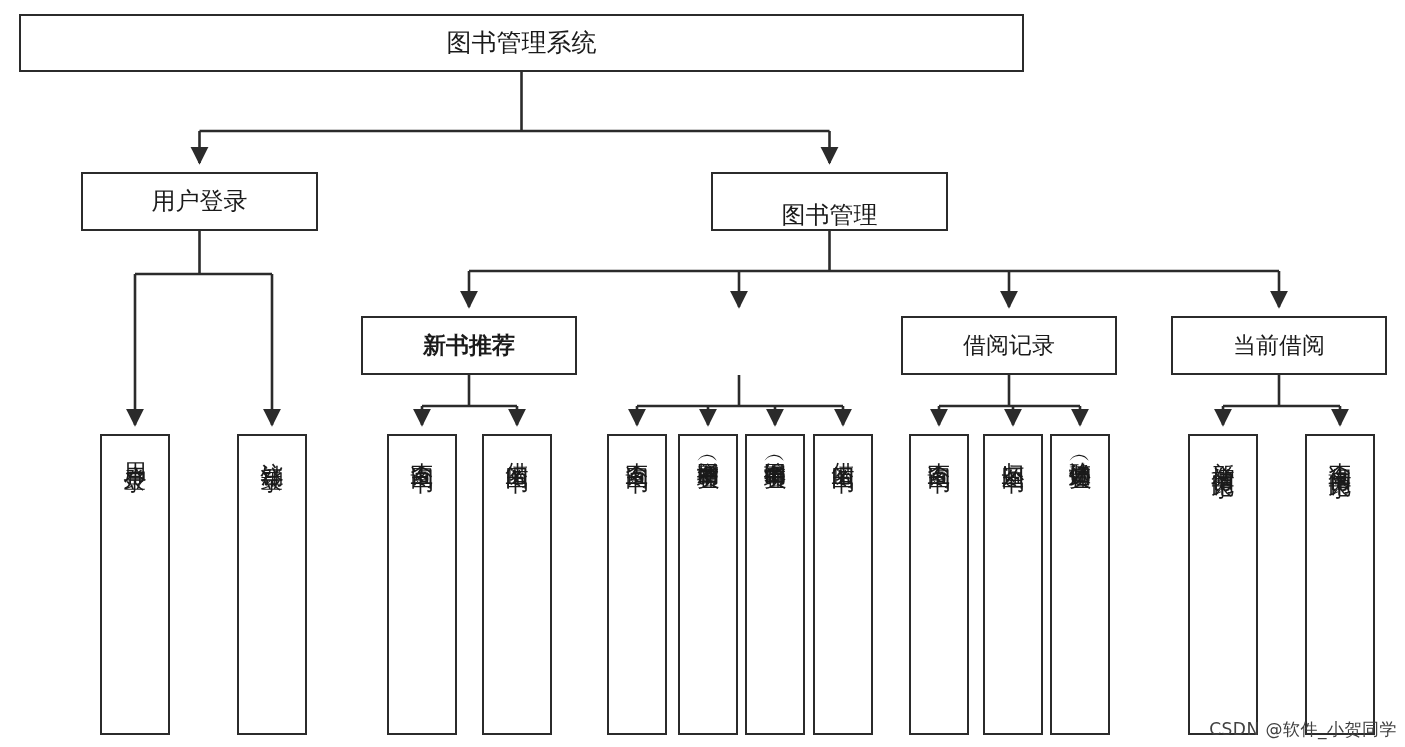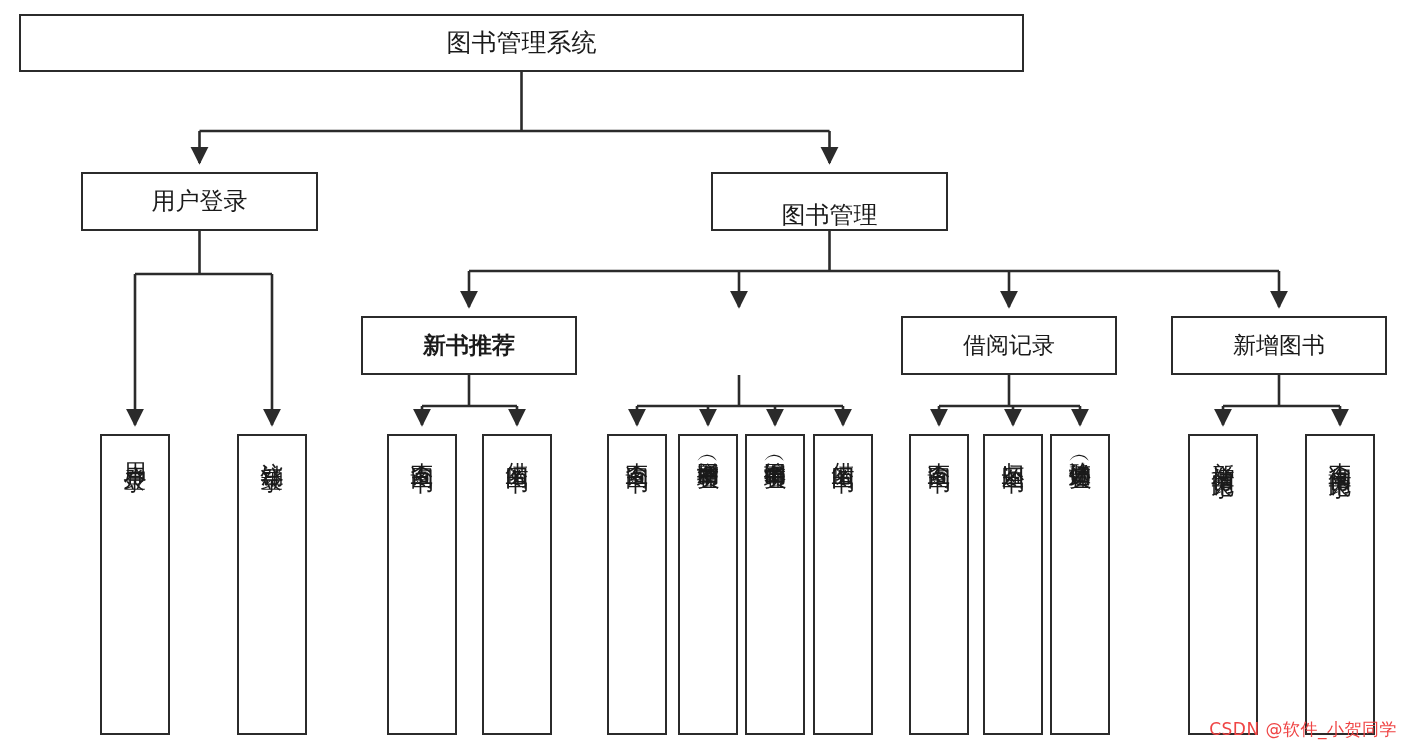--- a/index.html
+++ b/index.html
@@ -60,21 +60,21 @@
   .node-leaf.tall .label {
     font-size: 22px;
     letter-spacing: 1px;
   }
 
   #watermark {
     position: absolute;
     right: 8px;
     bottom: 6px;
     font-size: 17px;
-    color: #ef4444;
+    color: #404040;
     letter-spacing: 0.5px;
     white-space: nowrap;
     z-index: 5;
   }
 </style>
 </head>
 <body>
 
 <div id="canvas">
 
@@ -139,21 +139,21 @@
     <span class="label">图书管理</span>
   </div>
 
   <div class="node node-l3" style="left:361px; top:316px; width:216px; height:59px;font-weight:bold;">
     <span class="label">新书推荐</span>
   </div>
   <div class="node node-l3" style="left:901px; top:316px; width:216px; height:59px;">
     <span class="label">借阅记录</span>
   </div>
   <div class="node node-l3" style="left:1171px; top:316px; width:216px; height:59px;">
-    <span class="label">新增图书</span>
+    <span class="label">当前借阅</span>
   </div>
 
   <div class="node node-leaf" style="left:100px; top:434px; width:70px; height:301px;">
     <span class="label">用户登录</span>
   </div>
   <div class="node node-leaf" style="left:237px; top:434px; width:70px; height:301px;">
     <span class="label">注销登录</span>
   </div>
 
   <div class="node node-leaf" style="left:387px; top:434px; width:70px; height:301px;">

